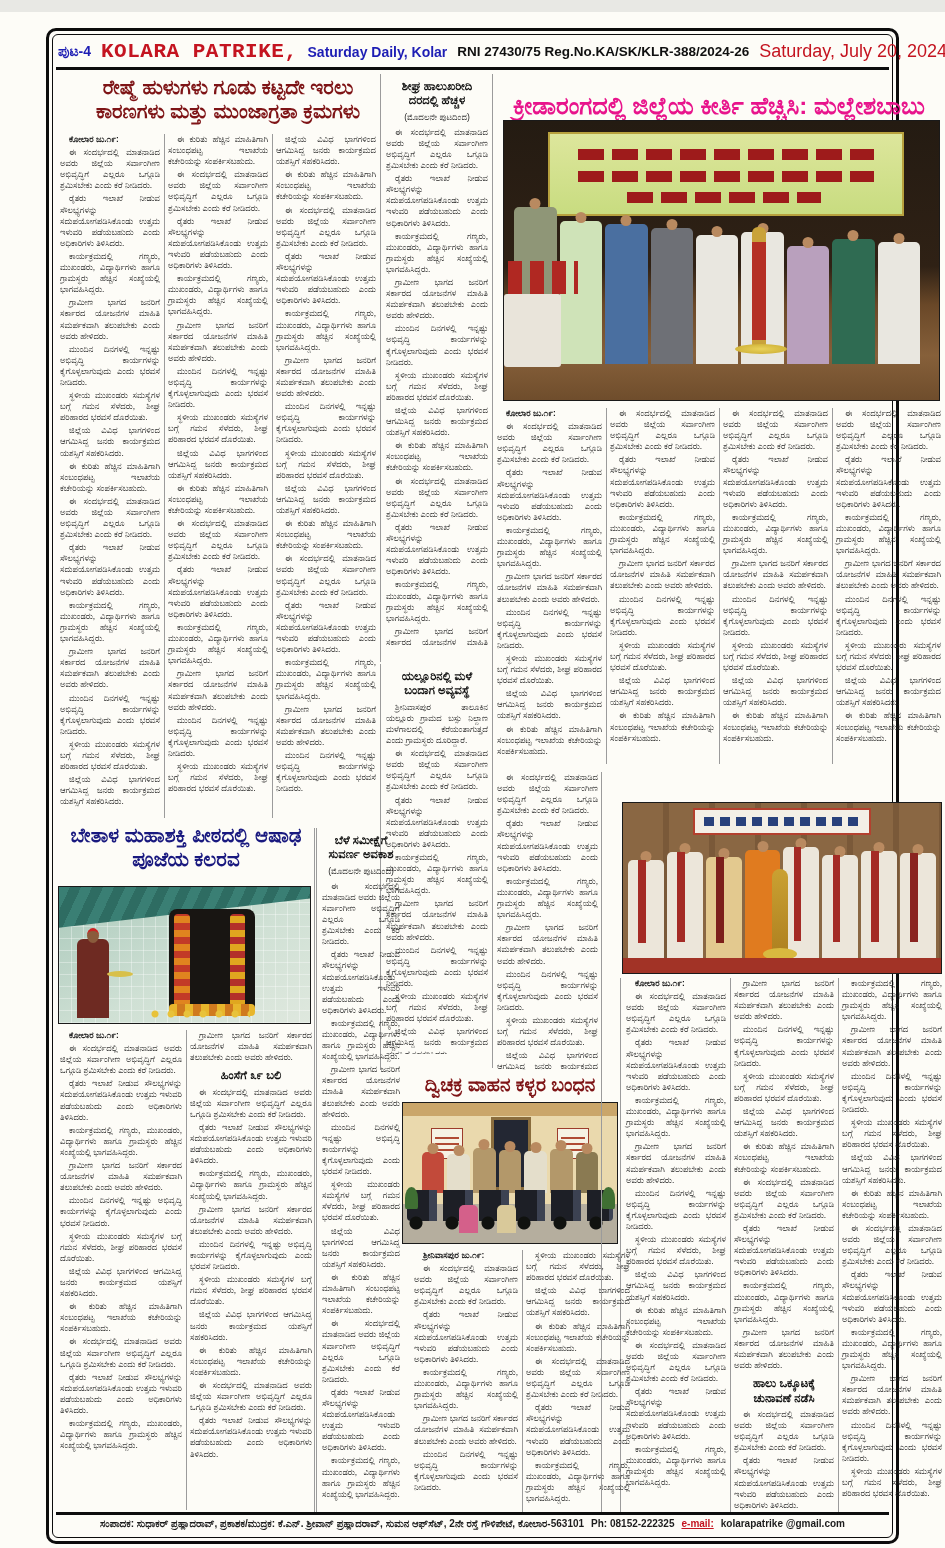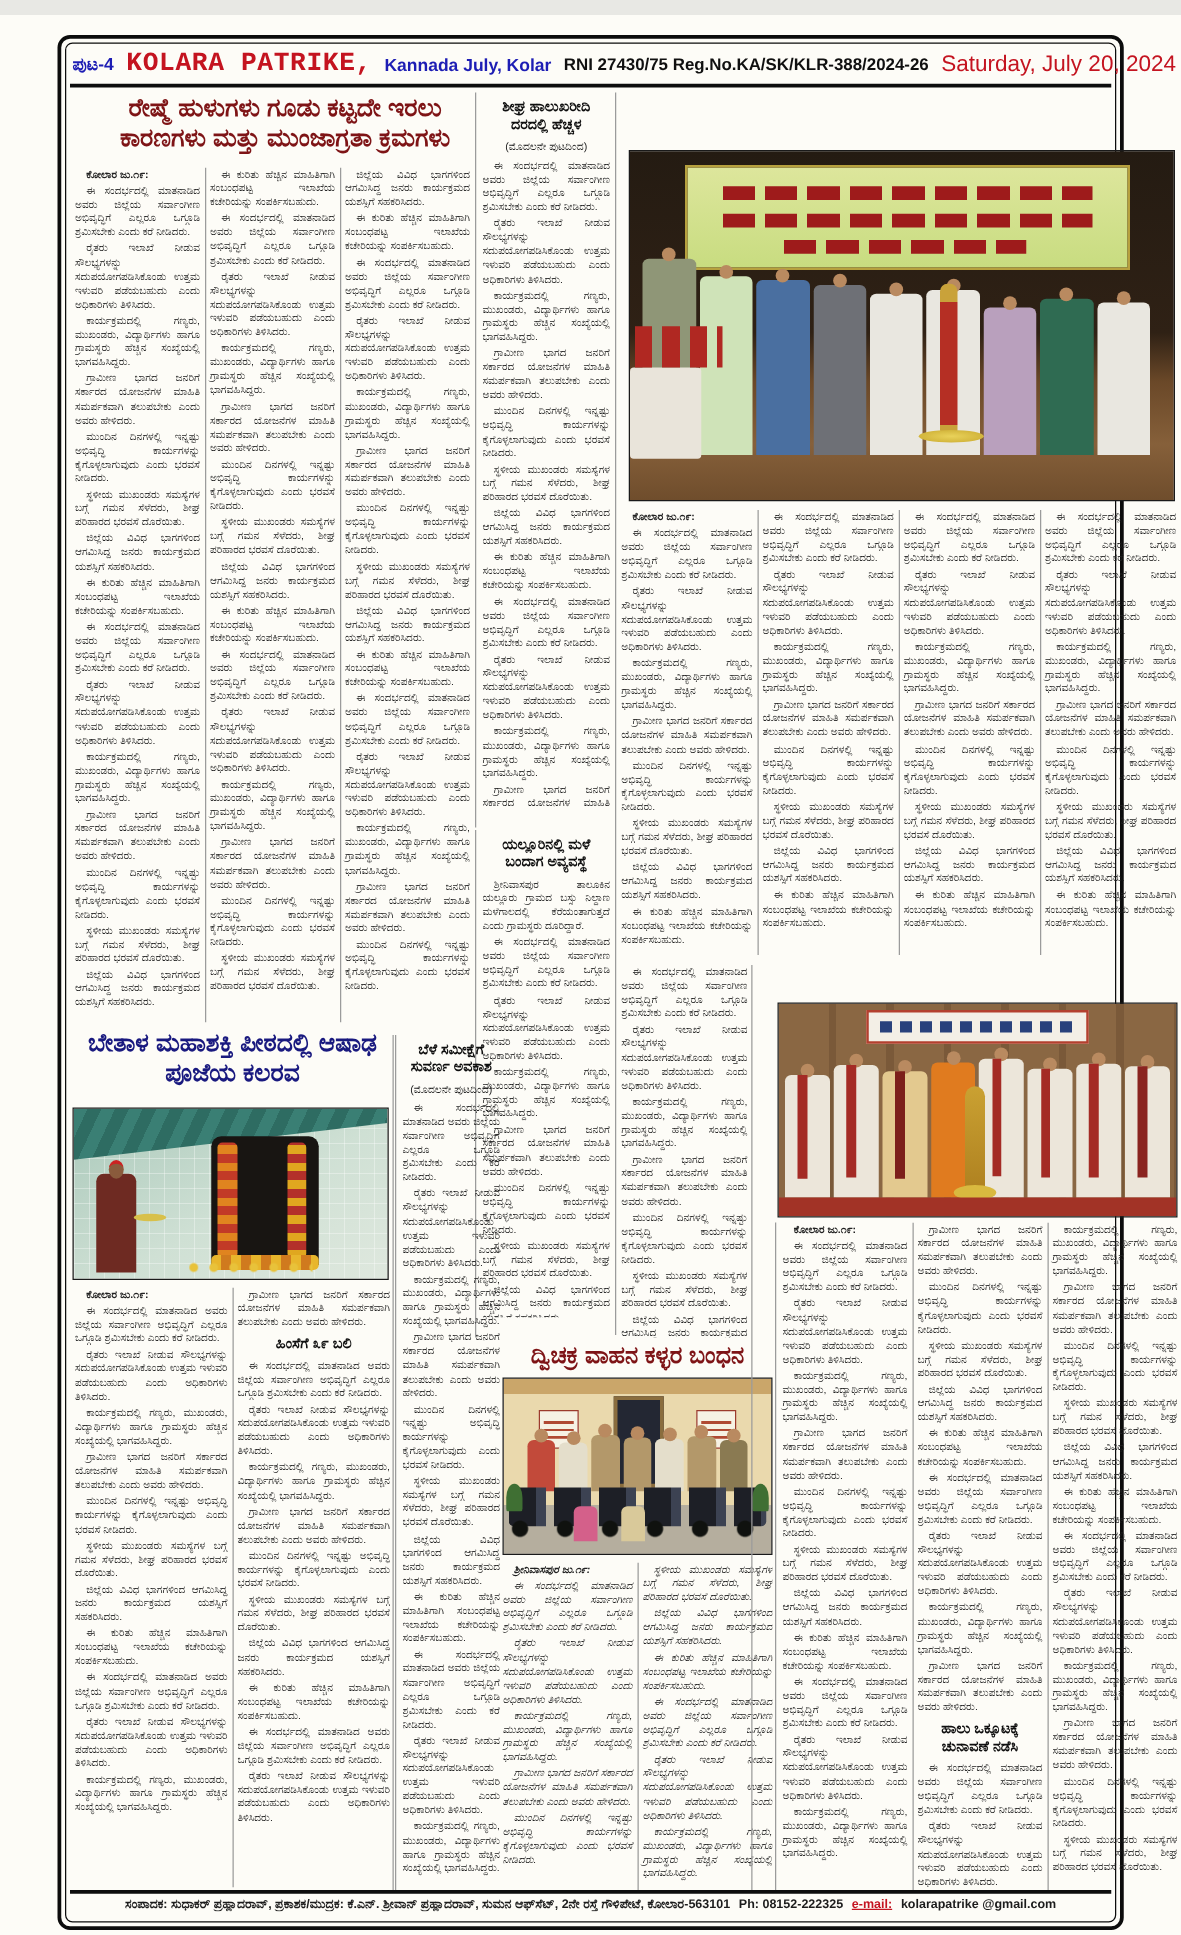--- a/index.html
+++ b/index.html
@@ -106,21 +106,21 @@
 </head>
 <body>
 
 <div id="canvas">
   <div class="frame"></div>
   <div class="frame-inner"></div>
 
   <div class="masthead">
     <span class="page-num">ಪುಟ-4</span>
     <span class="paper-name">KOLARA PATRIKE,</span>
-    <span class="paper-sub">Kannada July, Kolar</span>
+    <span class="paper-sub">Saturday Daily, Kolar</span>
     <span class="paper-reg">RNI 27430/75 Reg.No.KA/SK/KLR-388/2024-26</span>
     <span class="issue-date">Saturday, July 20, 2024</span>
   </div>
 
   <div class="abs hl hl-maroon" style="left:70px;top:64px;width:316px;height:52px;font-size:20px;">ರೇಷ್ಮೆ ಹುಳುಗಳು ಗೂಡು ಕಟ್ಟದೇ ಇರಲು ಕಾರಣಗಳು ಮತ್ತು ಮುಂಜಾಗ್ರತಾ ಕ್ರಮಗಳು</div>
   <div class="abs body cols3" style="left:60px;top:122px;width:316px;height:684px;">
     <p class="lead"><b class="dl">ಕೋಲಾರ ಜು.೧೯:</b></p>
     <div>
         <p>ಈ ಸಂದರ್ಭದಲ್ಲಿ ಮಾತನಾಡಿದ ಅವರು ಜಿಲ್ಲೆಯ ಸರ್ವಾಂಗೀಣ ಅಭಿವೃದ್ಧಿಗೆ ಎಲ್ಲರೂ ಒಗ್ಗೂಡಿ ಶ್ರಮಿಸಬೇಕು ಎಂದು ಕರೆ ನೀಡಿದರು.</p>
         <p>ರೈತರು ಇಲಾಖೆ ನೀಡುವ ಸೌಲಭ್ಯಗಳನ್ನು ಸದುಪಯೋಗಪಡಿಸಿಕೊಂಡು ಉತ್ತಮ ಇಳುವರಿ ಪಡೆಯಬಹುದು ಎಂದು ಅಧಿಕಾರಿಗಳು ತಿಳಿಸಿದರು.</p>
@@ -198,20 +198,21 @@
           <p>ರೈತರು ಇಲಾಖೆ ನೀಡುವ ಸೌಲಭ್ಯಗಳನ್ನು ಸದುಪಯೋಗಪಡಿಸಿಕೊಂಡು ಉತ್ತಮ ಇಳುವರಿ ಪಡೆಯಬಹುದು ಎಂದು ಅಧಿಕಾರಿಗಳು ತಿಳಿಸಿದರು.</p>
           <p>ಕಾರ್ಯಕ್ರಮದಲ್ಲಿ ಗಣ್ಯರು, ಮುಖಂಡರು, ವಿದ್ಯಾರ್ಥಿಗಳು ಹಾಗೂ ಗ್ರಾಮಸ್ಥರು ಹೆಚ್ಚಿನ ಸಂಖ್ಯೆಯಲ್ಲಿ ಭಾಗವಹಿಸಿದ್ದರು.</p>
           <p>ಗ್ರಾಮೀಣ ಭಾಗದ ಜನರಿಗೆ ಸರ್ಕಾರದ ಯೋಜನೆಗಳ ಮಾಹಿತಿ ಸಮರ್ಪಕವಾಗಿ ತಲುಪಬೇಕು ಎಂದು ಅವರು ಹೇಳಿದರು.</p>
           <p>ಮುಂದಿನ ದಿನಗಳಲ್ಲಿ ಇನ್ನಷ್ಟು ಅಭಿವೃದ್ಧಿ ಕಾರ್ಯಗಳನ್ನು ಕೈಗೊಳ್ಳಲಾಗುವುದು ಎಂದು ಭರವಸೆ ನೀಡಿದರು.</p>
           <p>ಸ್ಥಳೀಯ ಮುಖಂಡರು ಸಮಸ್ಯೆಗಳ ಬಗ್ಗೆ ಗಮನ ಸೆಳೆದರು, ಶೀಘ್ರ ಪರಿಹಾರದ ಭರವಸೆ ದೊರೆಯಿತು.</p>
           <p>ಜಿಲ್ಲೆಯ ವಿವಿಧ ಭಾಗಗಳಿಂದ ಆಗಮಿಸಿದ್ದ ಜನರು ಕಾರ್ಯಕ್ರಮದ ಯಶಸ್ಸಿಗೆ ಸಹಕರಿಸಿದರು.</p>
         </div>
     </div>
   </div>
 
+  <div class="abs hl hl-pink" style="left:497px;top:80px;width:444px;font-size:24px;">ಕ್ರೀಡಾರಂಗದಲ್ಲಿ ಜಿಲ್ಲೆಯ ಕೀರ್ತಿ ಹೆಚ್ಚಿಸಿ: ಮಲ್ಲೇಶಬಾಬು</div>
 
   <div class="photo photo-stage" style="left:503px;top:108px;width:437px;height:281px;">
     <div class="banner">
       <div class="bt" style="top:18%;"></div>
       <div class="bt" style="top:46%;"></div>
       <div class="bt" style="top:72%;width:55%;left:22%;"></div>
     </div>
     <div class="people" style="left:2%;right:4%;bottom:13%;height:64%;">
         <span class="person" style="background: rgb(143, 150, 119); height: 88%;"></span>
         <span class="person" style="background: rgb(207, 227, 184); height: 80%;"></span>
@@ -433,21 +434,21 @@
         <span class="person" style="background: rgb(138, 122, 82); height: 60%;"></span>
       </div>
     <div class="bikes"></div>
     <div class="wheels"></div>
     <div class="sus1"></div>
     <div class="sus2"></div>
     <div class="plant1"></div>
     <div class="plant2"></div>
   </div>
 
-  <div class="abs body cols2" style="left:402px;top:1238px;width:216px;height:262px;font-style:italic;">
+  <div class="abs body cols2" style="left:414px;top:1238px;width:216px;height:262px;">
     <p class="lead"><b class="dl">ಶ್ರೀನಿವಾಸಪುರ ಜು.೧೯:</b></p>
     <div>
         <p>ಈ ಸಂದರ್ಭದಲ್ಲಿ ಮಾತನಾಡಿದ ಅವರು ಜಿಲ್ಲೆಯ ಸರ್ವಾಂಗೀಣ ಅಭಿವೃದ್ಧಿಗೆ ಎಲ್ಲರೂ ಒಗ್ಗೂಡಿ ಶ್ರಮಿಸಬೇಕು ಎಂದು ಕರೆ ನೀಡಿದರು.</p>
         <p>ರೈತರು ಇಲಾಖೆ ನೀಡುವ ಸೌಲಭ್ಯಗಳನ್ನು ಸದುಪಯೋಗಪಡಿಸಿಕೊಂಡು ಉತ್ತಮ ಇಳುವರಿ ಪಡೆಯಬಹುದು ಎಂದು ಅಧಿಕಾರಿಗಳು ತಿಳಿಸಿದರು.</p>
         <p>ಕಾರ್ಯಕ್ರಮದಲ್ಲಿ ಗಣ್ಯರು, ಮುಖಂಡರು, ವಿದ್ಯಾರ್ಥಿಗಳು ಹಾಗೂ ಗ್ರಾಮಸ್ಥರು ಹೆಚ್ಚಿನ ಸಂಖ್ಯೆಯಲ್ಲಿ ಭಾಗವಹಿಸಿದ್ದರು.</p>
         <p>ಗ್ರಾಮೀಣ ಭಾಗದ ಜನರಿಗೆ ಸರ್ಕಾರದ ಯೋಜನೆಗಳ ಮಾಹಿತಿ ಸಮರ್ಪಕವಾಗಿ ತಲುಪಬೇಕು ಎಂದು ಅವರು ಹೇಳಿದರು.</p>
         <p>ಮುಂದಿನ ದಿನಗಳಲ್ಲಿ ಇನ್ನಷ್ಟು ಅಭಿವೃದ್ಧಿ ಕಾರ್ಯಗಳನ್ನು ಕೈಗೊಳ್ಳಲಾಗುವುದು ಎಂದು ಭರವಸೆ ನೀಡಿದರು.</p>
         <p>ಸ್ಥಳೀಯ ಮುಖಂಡರು ಸಮಸ್ಯೆಗಳ ಬಗ್ಗೆ ಗಮನ ಸೆಳೆದರು, ಶೀಘ್ರ ಪರಿಹಾರದ ಭರವಸೆ ದೊರೆಯಿತು.</p>
         <p>ಜಿಲ್ಲೆಯ ವಿವಿಧ ಭಾಗಗಳಿಂದ ಆಗಮಿಸಿದ್ದ ಜನರು ಕಾರ್ಯಕ್ರಮದ ಯಶಸ್ಸಿಗೆ ಸಹಕರಿಸಿದರು.</p>
         <p>ಈ ಕುರಿತು ಹೆಚ್ಚಿನ ಮಾಹಿತಿಗಾಗಿ ಸಂಬಂಧಪಟ್ಟ ಇಲಾಖೆಯ ಕಚೇರಿಯನ್ನು ಸಂಪರ್ಕಿಸಬಹುದು.</p>

